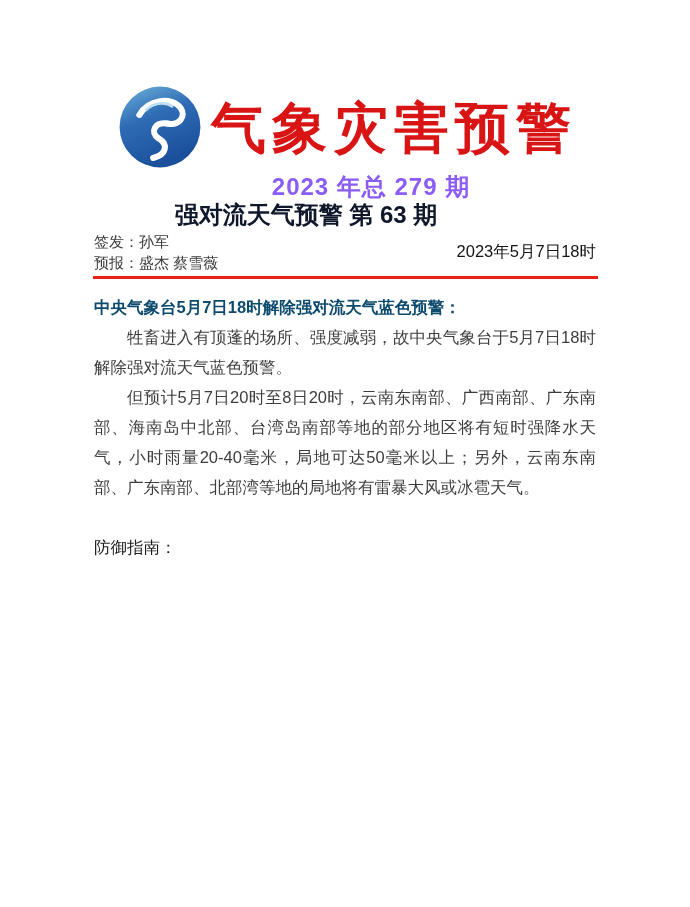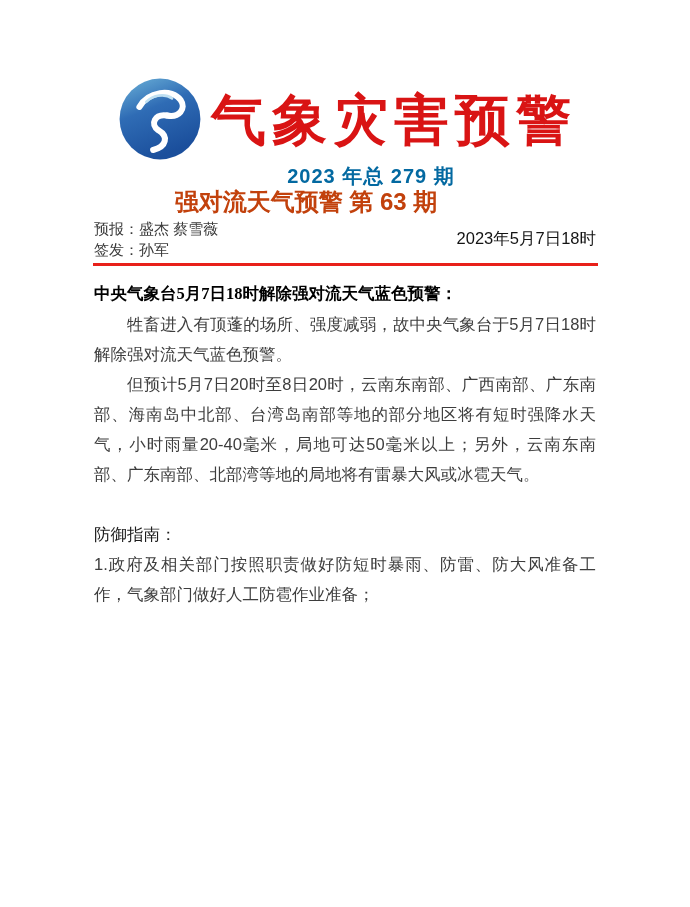--- a/index.html
+++ b/index.html
@@ -1,58 +1,58 @@
 <!DOCTYPE html>
 <html><head>
 <meta charset="utf-8">
 <style>
   html,body { margin:0; padding:0; background:#ffffff; }
   .page {
     position:relative;
     width:690px; height:842px;
-    margin:4px auto;
+    margin:12px auto;
     background:#ffffff;
     font-family:"Liberation Sans", sans-serif;
     overflow:hidden;
   }
   
   .header {
     display:flex; align-items:center; justify-content:center;
     padding-top:72px; gap:8px; margin-left:4px;
   }
   .logo { width:86px; height:86px; flex:0 0 auto; }
   .main-title {
     font-family:"DejaVu Serif","Liberation Serif",serif;
     font-size:55px; font-weight:bold; color:#d91414;
     letter-spacing:6px; line-height:1; white-space:nowrap;
   }
   .issue-line1 {
-    text-align:center; font-weight:bold; font-size:20px; color:#0369a1;
+    text-align:center; font-weight:bold; font-size:24px; color:#8b5cf6;
     margin-top:3px; padding-left:52px; letter-spacing:1px; line-height:1.15;
   }
   .issue-line2 {
-    text-align:center; font-weight:bold; font-size:24px; color:#c2410c;
+    text-align:center; font-weight:bold; font-size:24px; color:#0f172a;
     margin-top:1px; padding-right:78px; line-height:1.1;
   }
   
   .issuer-row {
     width:502px; margin:3px auto 0;
     display:flex; align-items:center; justify-content:space-between;
   }
   .org { font-weight:bold; font-size:17px; color:#141414; white-space:nowrap; }
   .staff { font-size:15px; color:#3a3a3a; line-height:1.4; white-space:nowrap; }
   .datetime { font-weight:normal; font-size:16.5px; color:#141414; white-space:nowrap; }
   .red-rule { width:505px; height:3px; background:#e8201a; margin:3px auto 0; }
   
   .body-text {
     width:502px; margin:13px auto 0;
     font-size:16.5px; color:#3d3d3d; line-height:30px;
     text-align:justify;
   }
-  .headline { font-weight:bold; color:#000000; margin:0;font-family:Liberation Serif, serif; }
+  .headline { font-weight:bold; color:#0c4a6e; margin:0; }
   .para { text-indent:2em; margin:0; }
   .guide-title { font-weight:normal; color:#1c1c1c; margin:30px 0 0 0; }
   .guide-item { margin:0; }
   
   .footer {
     position:absolute; left:0; right:0; top:857px;
     display:flex; justify-content:center; align-items:center; gap:24px;
     color:#ddd2cc; font-size:21px; letter-spacing:2px;
   }
   .weibo-icon { width:36px; height:32px; }
@@ -77,34 +77,33 @@
       <path d="M34 30 C42 22 56 20 64 26" fill="none" stroke="#bfe0f2" stroke-width="3" stroke-linecap="round"></path>
     </svg>
     <div class="main-title">气象灾害预警</div>
   </div>
 
   <div class="issue-line1">2023 年总 279 期</div>
   <div class="issue-line2">强对流天气预警 第 63 期</div>
 
   <div class="issuer-row">
     <div class="staff">
+      <div><span>签发：</span><span>孙军</span></div>
       <div><span>预报：</span><span>盛杰 蔡雪薇</span></div>
-      <div><span>签发：</span><span>孙军</span></div>
     </div>
     <div class="datetime">2023年5月7日18时</div>
   </div>
 
   <div class="red-rule"></div>
 
   <div class="body-text">
     <p class="headline">中央气象台5月7日18时解除强对流天气蓝色预警：</p>
     <p class="para">牲畜进入有顶蓬的场所、强度减弱，故中央气象台于5月7日18时解除强对流天气蓝色预警。</p>
     <p class="para">但预计5月7日20时至8日20时，云南东南部、广西南部、广东南部、海南岛中北部、台湾岛南部等地的部分地区将有短时强降水天气，小时雨量20-40毫米，局地可达50毫米以上；另外，云南东南部、广东南部、北部湾等地的局地将有雷暴大风或冰雹天气。</p>
     <p class="guide-title">防御指南：</p>
-    <p class="guide-item">1.政府及相关部门按照职责做好防短时暴雨、防雷、防大风准备工作，气象部门做好人工防雹作业准备；</p>
   </div>
 
   <div class="footer">
     <svg class="weibo-icon" viewBox="0 0 40 34" aria-hidden="true">
       <ellipse cx="14" cy="23" rx="12" ry="8.5" fill="none" stroke="#ddd2cc" stroke-width="2"></ellipse>
       <circle cx="12" cy="23" r="4.5" fill="none" stroke="#ddd2cc" stroke-width="2"></circle>
       <circle cx="13.5" cy="21.5" r="1.3" fill="#ddd2cc"></circle>
       <path d="M26 10 a10 10 0 0 1 9 9" fill="none" stroke="#ddd2cc" stroke-width="2" stroke-linecap="round"></path>
       <path d="M26 15 a5 5 0 0 1 4.5 4.5" fill="none" stroke="#ddd2cc" stroke-width="2" stroke-linecap="round"></path>
     </svg>

